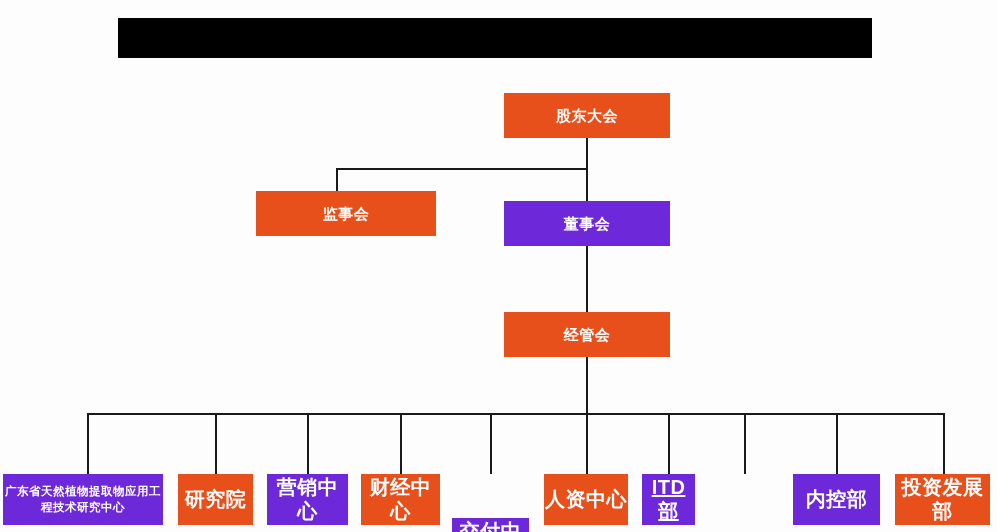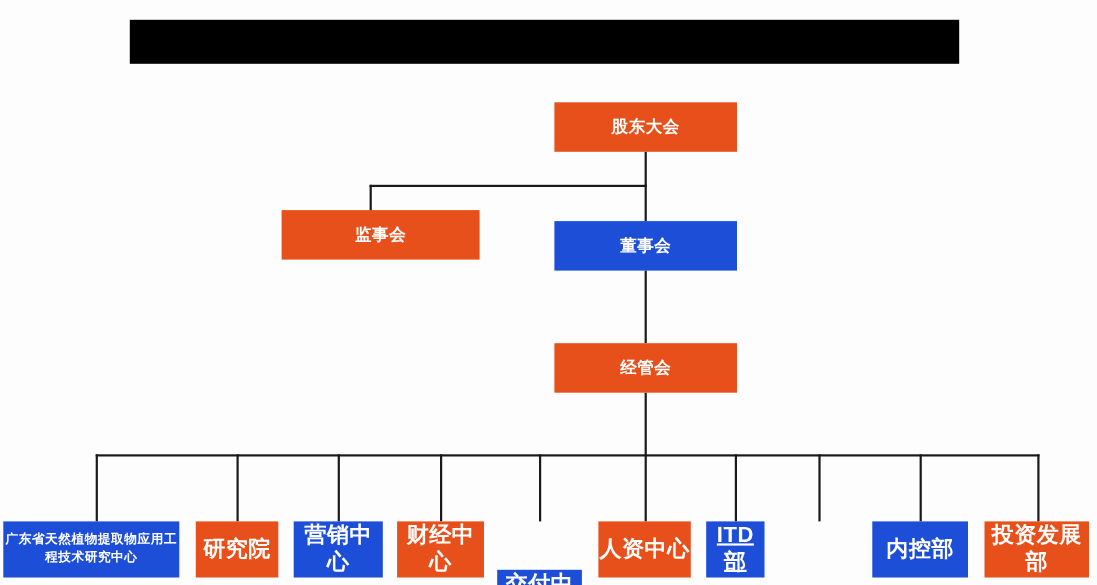--- a/index.html
+++ b/index.html
@@ -34,21 +34,21 @@
     align-items: center;
     justify-content: center;
     text-align: center;
     color: #ffffff;
     line-height: 1.18;
     letter-spacing: 0.5px;
     font-weight: 700;
     -webkit-font-smoothing: antialiased;
   }
   .node.dark  { background: #e8501b; }
-  .node.light { background: #1d4ed8; }
+  .node.light { background: #6d28d9; }
 
   .node .label {
     display: block;
     width: 100%;
     padding: 0 0;
     box-sizing: border-box;
   }
 
   
   .n-shareholders {

